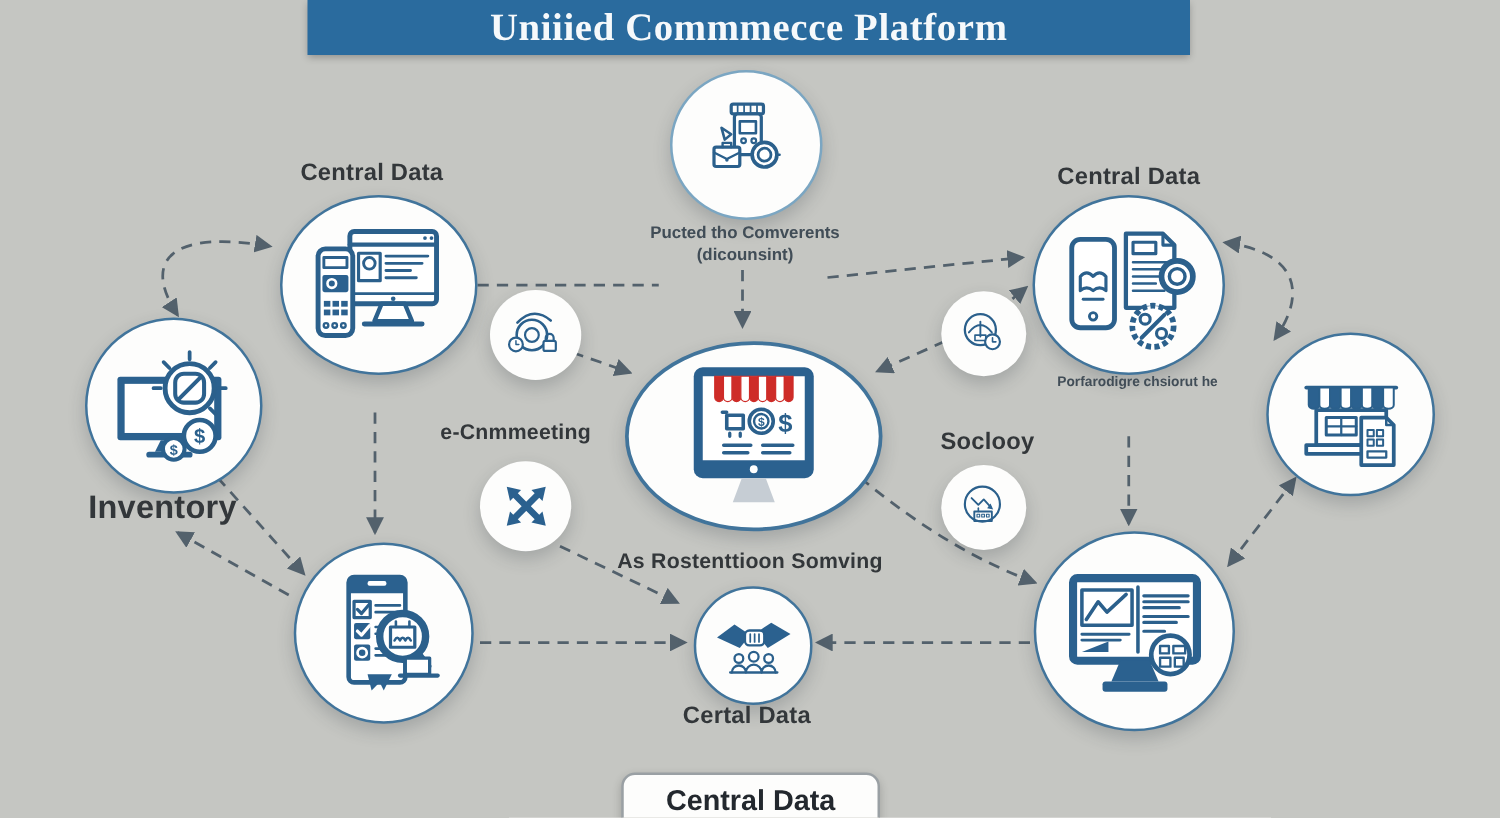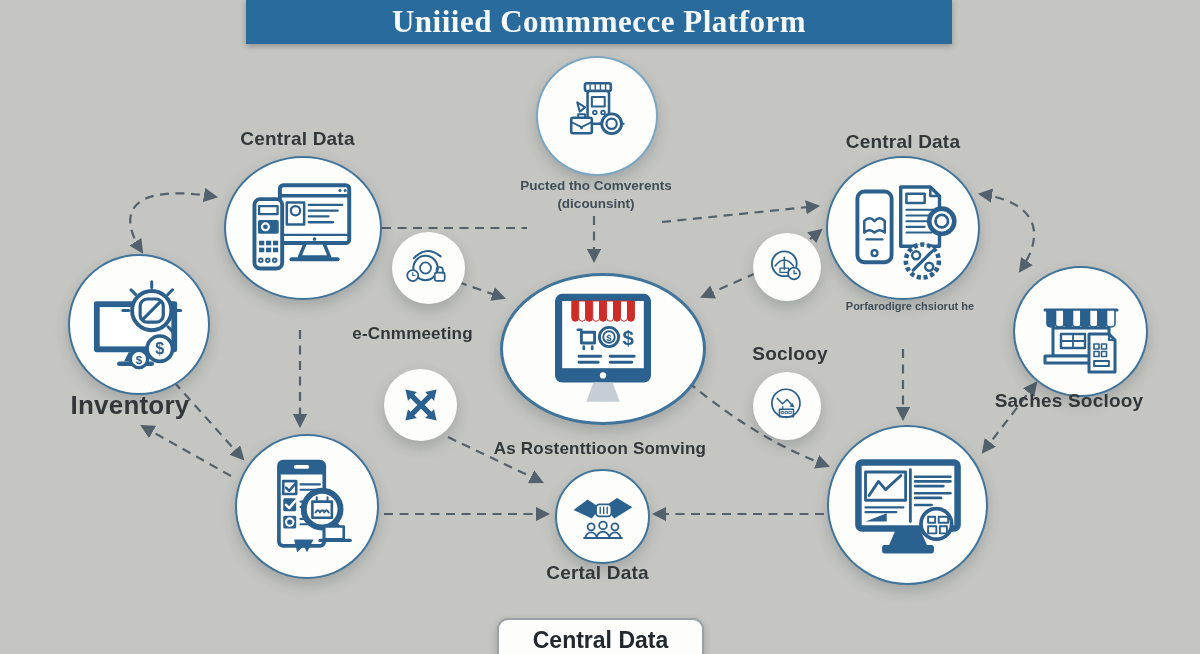--- a/index.html
+++ b/index.html
@@ -153,21 +153,21 @@
       <circle class="ln" cx="44" cy="50" r="21" style="stroke-width:3.6"></circle>
       <circle class="ln" cx="44" cy="50" r="9.5" style="stroke-width:3"></circle>
       <path class="ln" d="M24,33 Q 46,10 70,30" style="stroke-width:3.6"></path>
       <circle class="lnf" cx="22" cy="63" r="9.5" style="stroke-width:3"></circle>
       <path class="ln" d="M22,63 v-5 M22,63 h4" style="stroke-width:2"></path>
       <rect class="lnf" x="60" y="58" width="17" height="14" rx="2.5" style="stroke-width:3"></rect>
       <path class="ln" d="M63,58 v-4 a5.5,5.5 0 0 1 11,0 v4" style="stroke-width:3"></path>
     </svg>
   </div>
 
-  <div class="label" style="left:330px; top:324px; width:165px; font-size:17px;">e-Cnmmeeting</div>
+  <div class="label" style="left:330px; top:336px; width:165px; font-size:17px;">e-Cnmmeeting</div>
   <div class="node" style="left:384px; top:369px; width:73px; height:72px;">
     <svg width="52" height="52" viewBox="0 0 100 100">
       <path d="M32,32 L68,68 M68,32 L32,68" style="stroke:var(--icon-fill,#2b618f);stroke-width:10;fill:none"></path>
       <polygon class="fil" points="20,20 42,25 25,42"></polygon>
       <polygon class="fil" points="80,20 75,42 58,25"></polygon>
       <polygon class="fil" points="20,80 25,58 42,75"></polygon>
       <polygon class="fil" points="80,80 58,75 75,58"></polygon>
     </svg>
   </div>
 
@@ -265,21 +265,20 @@
       <rect class="lnf" x="14" y="72" width="56" height="7" style="stroke-width:3"></rect>
       <path class="lnf" d="M58,50 H78 L84,56 V88 H58 Z" style="stroke-width:3"></path>
       <path class="ln" d="M78,50 V56 H84" style="stroke-width:2"></path>
       <rect class="ln" x="63" y="60" width="5" height="5" style="stroke-width:1.6"></rect>
       <rect class="ln" x="70.5" y="60" width="5" height="5" style="stroke-width:1.6"></rect>
       <rect class="ln" x="63" y="67.5" width="5" height="5" style="stroke-width:1.6"></rect>
       <rect class="ln" x="70.5" y="67.5" width="5" height="5" style="stroke-width:1.6"></rect>
       <rect class="ln" x="63" y="77" width="15" height="5" style="stroke-width:1.8"></rect>
     </svg>
   </div>
-  <div class="label" style="left:980px; top:390px; width:178px; font-size:19px;">Saches Soclooy</div>
 
   <div class="node b2" style="left:235px; top:434px; width:140px; height:141px;">
     <svg width="108" height="108" viewBox="0 0 100 100">
       <rect class="lnf" x="24" y="8" width="42" height="78" rx="4" style="stroke-width:3.4"></rect>
       <path class="fil" d="M24,12 a4,4 0 0 1 4,-4 h34 a4,4 0 0 1 4,4 v8 h-42 z"></path>
       <rect x="38" y="11" width="14" height="3.5" rx="1.5" style="fill:#fff"></rect>
       <rect class="ln" x="28" y="26" width="12" height="12" style="stroke-width:2.4"></rect>
       <path class="ln" d="M30.5,32 l3,3 l6,-7" style="stroke-width:2.4"></path>
       <path class="ln" d="M44,29 H62 M44,34 H60" style="stroke-width:2"></path>
       <rect class="fil" x="28" y="42" width="12" height="12" rx="1.5"></rect>

